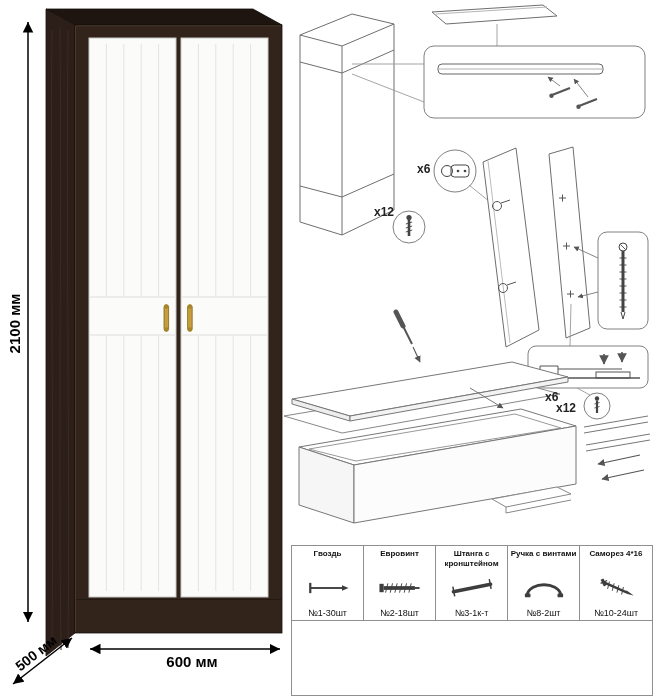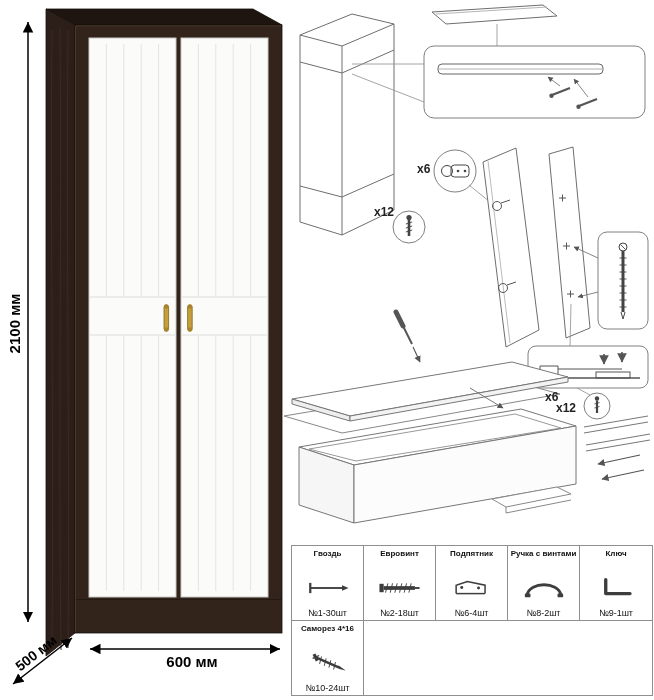--- a/index.html
+++ b/index.html
@@ -257,58 +257,48 @@
             <line x1="28" y1="10" x2="25.5" y2="20"></line>
           <line x1="33" y1="10" x2="30.5" y2="20"></line>
             <line x1="38" y1="10" x2="35.5" y2="20"></line>
         </g>
         <line x1="42" y1="15" x2="47" y2="15" stroke="#3d3d3d" stroke-width="2"></line>
       </svg>
     </div>
     <div class="part-qty">№2-18шт</div>
   </div>
 
-
-
-
-  <div class="cell">
-    <div class="part-name">Подпятник</div>
-    <div class="part-icon">
-      <svg viewBox="0 0 52 30" width="50" height="28">
-        <path d="M9,21 L9,12 L21,8 L40,12 L40,21" fill="none" stroke="#3d3d3d" stroke-width="1.6"></path>
-        <line x1="9" y1="21" x2="40" y2="21" stroke="#3d3d3d" stroke-width="1.6"></line>
-        <circle cx="15" cy="14.5" r="1.6" fill="#3d3d3d"></circle>
-        <circle cx="33" cy="15" r="1.6" fill="#3d3d3d"></circle>
-      </svg>
-    </div>
-    <div class="part-qty">№6-4шт</div>
-  </div>
+  <div class="cell">
+    <div class="part-name">Штанга с кронштейном</div>
+    <div class="part-icon">
+      <svg viewBox="0 0 52 30" width="50" height="28">
+        <line x1="6" y1="19" x2="46" y2="11" stroke="#3d3d3d" stroke-width="3.6" stroke-linecap="round"></line>
+        <line x1="5.5" y1="13.5" x2="7.5" y2="24" stroke="#3d3d3d" stroke-width="1.6"></line>
+        <line x1="44.5" y1="5.5" x2="46.5" y2="16" stroke="#3d3d3d" stroke-width="1.6"></line>
+      </svg>
+    </div>
+    <div class="part-qty">№3-1к-т</div>
+  </div>
+
+
+
 
 
   <div class="cell">
     <div class="part-name">Ручка с винтами</div>
     <div class="part-icon">
       <svg viewBox="0 0 52 30" width="50" height="28">
         <path d="M8,22 C11,8 41,8 44,22" fill="none" stroke="#3d3d3d" stroke-width="3" stroke-linecap="round"></path>
         <rect x="5.5" y="21" width="6" height="4" rx="1" fill="#3d3d3d"></rect>
         <rect x="40.5" y="21" width="6" height="4" rx="1" fill="#3d3d3d"></rect>
       </svg>
     </div>
     <div class="part-qty">№8-2шт</div>
   </div>
 
-  <div class="cell">
-    <div class="part-name">Ключ</div>
-    <div class="part-icon">
-      <svg viewBox="0 0 52 30" width="50" height="28">
-        <path d="M15,6 L15,21 L41,21" fill="none" stroke="#3d3d3d" stroke-width="3.6" stroke-linecap="round" stroke-linejoin="round"></path>
-      </svg>
-    </div>
-    <div class="part-qty">№9-1шт</div>
-  </div>
 
   <div class="cell">
     <div class="part-name">Саморез 4*16</div>
     <div class="part-icon">
       <svg viewBox="0 0 52 30" width="50" height="28">
         <line x1="13" y1="9" x2="38" y2="20" stroke="#3d3d3d" stroke-width="2.6"></line>
         <g stroke="#3d3d3d" stroke-width="1">
           <line x1="19" y1="8" x2="17" y2="16"></line>
             <line x1="24" y1="10" x2="22" y2="18"></line>
           <line x1="29" y1="12" x2="27" y2="20"></line>

